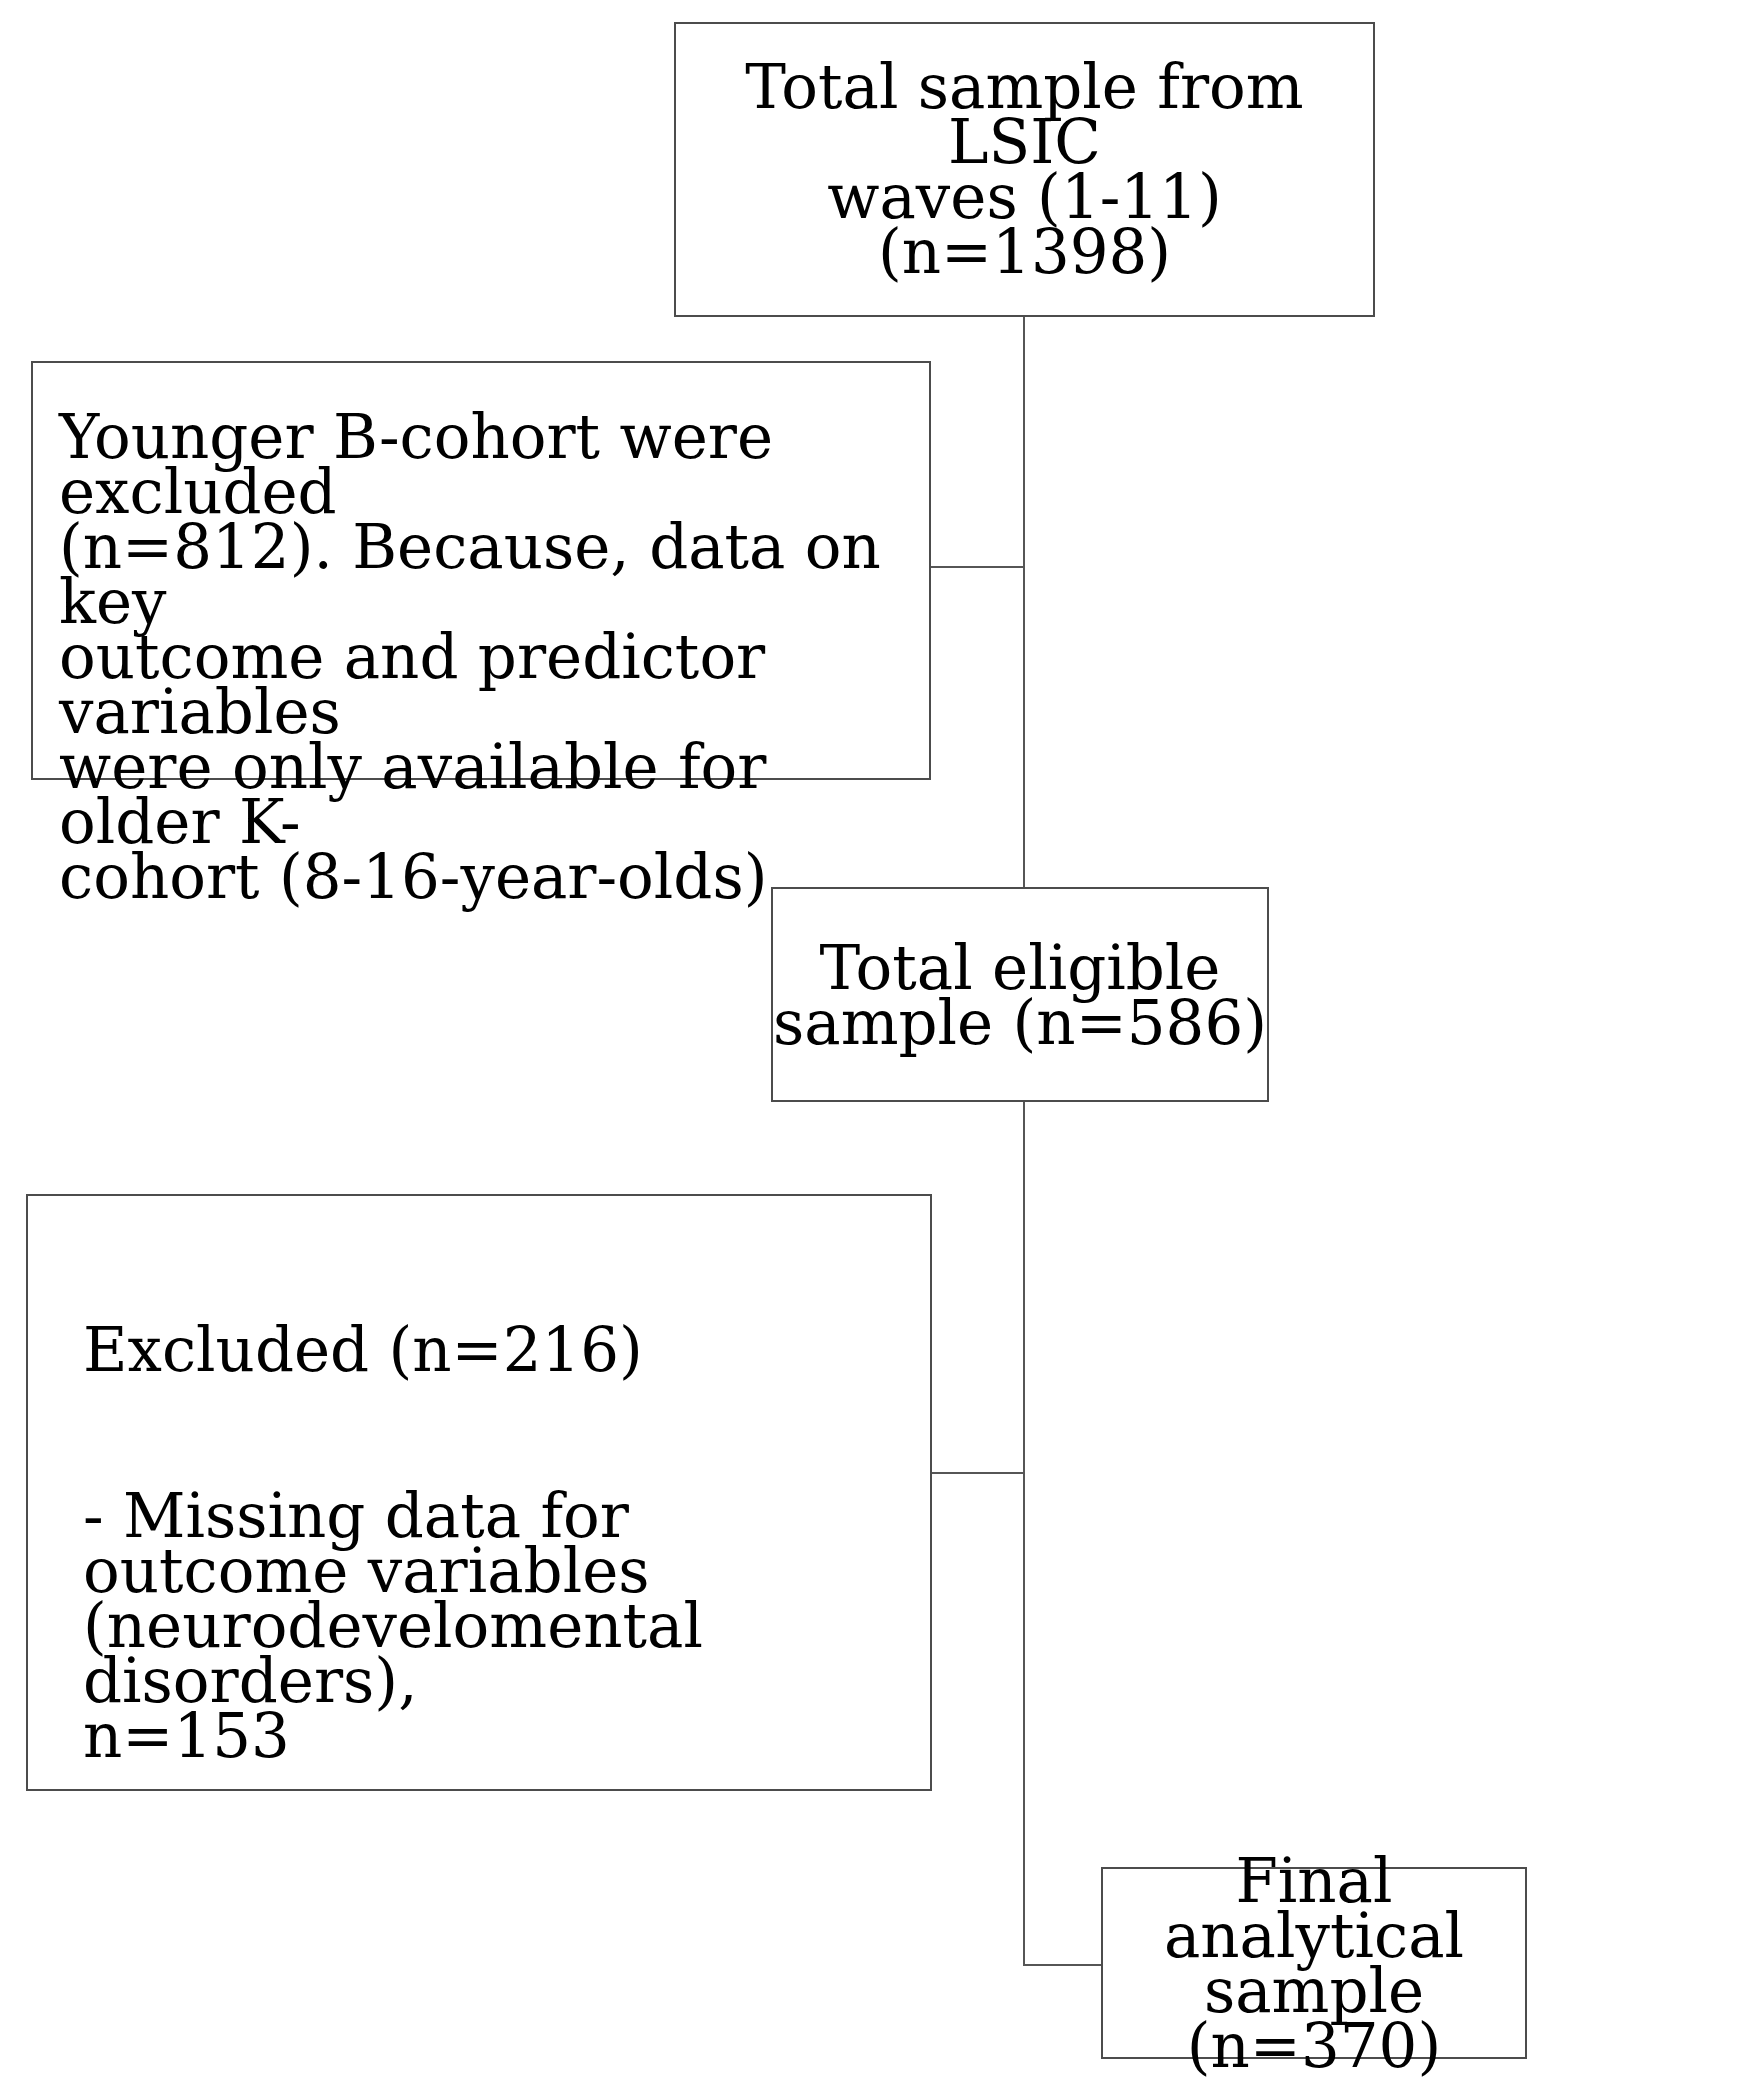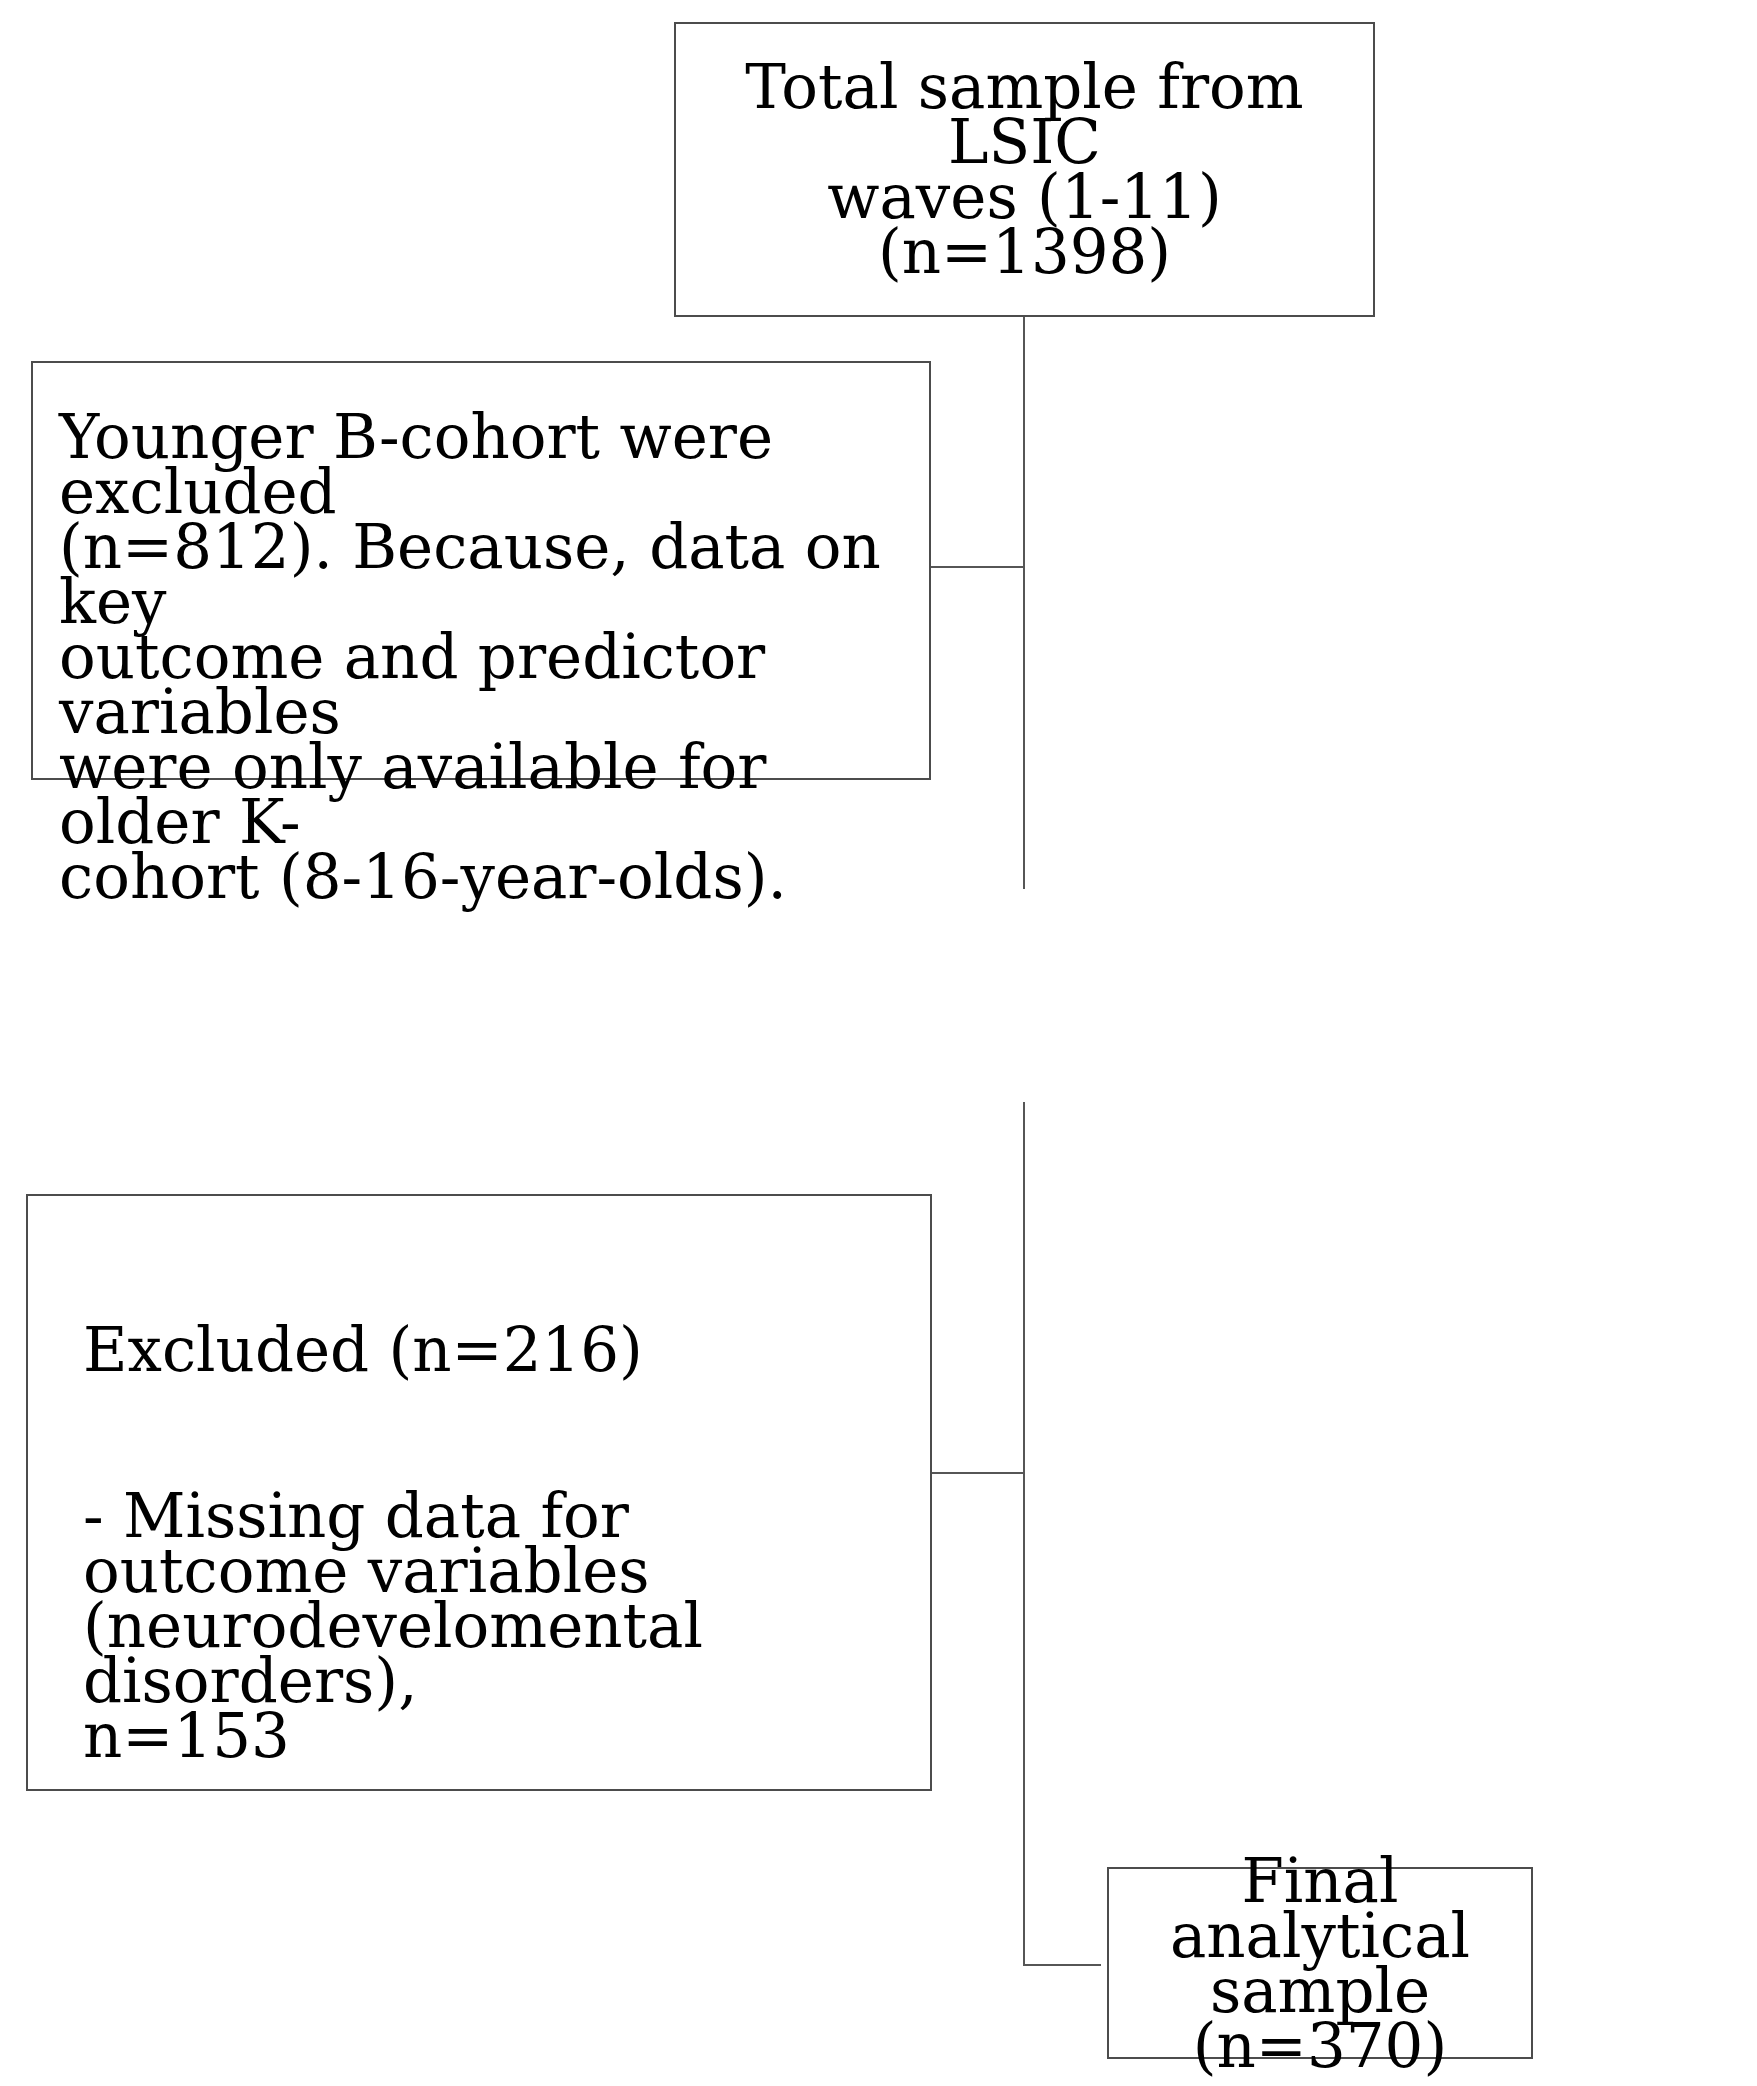--- a/index.html
+++ b/index.html
@@ -45,21 +45,21 @@
   .box-c { left: 31px; top: 361px; width: 900px; height: 419px; }
   .box-c .box-text { padding: 46px 28px 0 26px; text-align: left; }
   
   .box-d { left: 771px; top: 887px; width: 498px; height: 215px; }
   
   .box-e { left: 26px; top: 1194px; width: 906px; height: 597px; }
   .box-e .box-text { padding: 35px 42px 0 55px; text-align: left; }
   .box-e .para { margin-bottom: 20px; margin-top: 36px; }
   .box-e .para:last-child { margin-bottom: 0; }
   
-  .box-f { left: 1101px; top: 1867px; width: 426px; height: 192px; margin-left: 6px; }
+  .box-f { left: 1101px; top: 1867px; width: 426px; height: 192px; }
   
   .vline, .hline { position: absolute; background: var(--line); z-index: 1; }
   .vline { width: 2.1px; }
   .hline { height: 2.1px; }
   .line-main-upper  { left: 1023px; top: 316px;  height: 573px; }
   .line-main-lower  { left: 1023px; top: 1102px; height: 864px; }
   .line-to-box-c    { left: 931px; top: 566px;  width: 94px; }
   .line-to-box-e    { left: 932px; top: 1472px; width: 93px; }
   .line-to-box-f    { left: 1023px; top: 1964px; width: 78px; }
 </style>
@@ -81,20 +81,24 @@
 
 
   <div class="box box-c">
     <div class="box-text">Younger B-cohort were excluded
 (n=812). Because, data on key
 outcome and predictor variables
 were only available for older K-
 cohort (8-16-year-olds).</div>
   </div>
 
+  <div class="box box-d flex-center">
+    <div class="box-text">Total eligible
+sample (n=586)</div>
+  </div>
 
   <div class="box box-e">
     <div class="box-text">
       <div class="para">Excluded (n=216)</div>
       <div class="para">- Missing data for outcome variables
 (neurodevelomental disorders),
 n=153</div>
     </div>
   </div>
 

